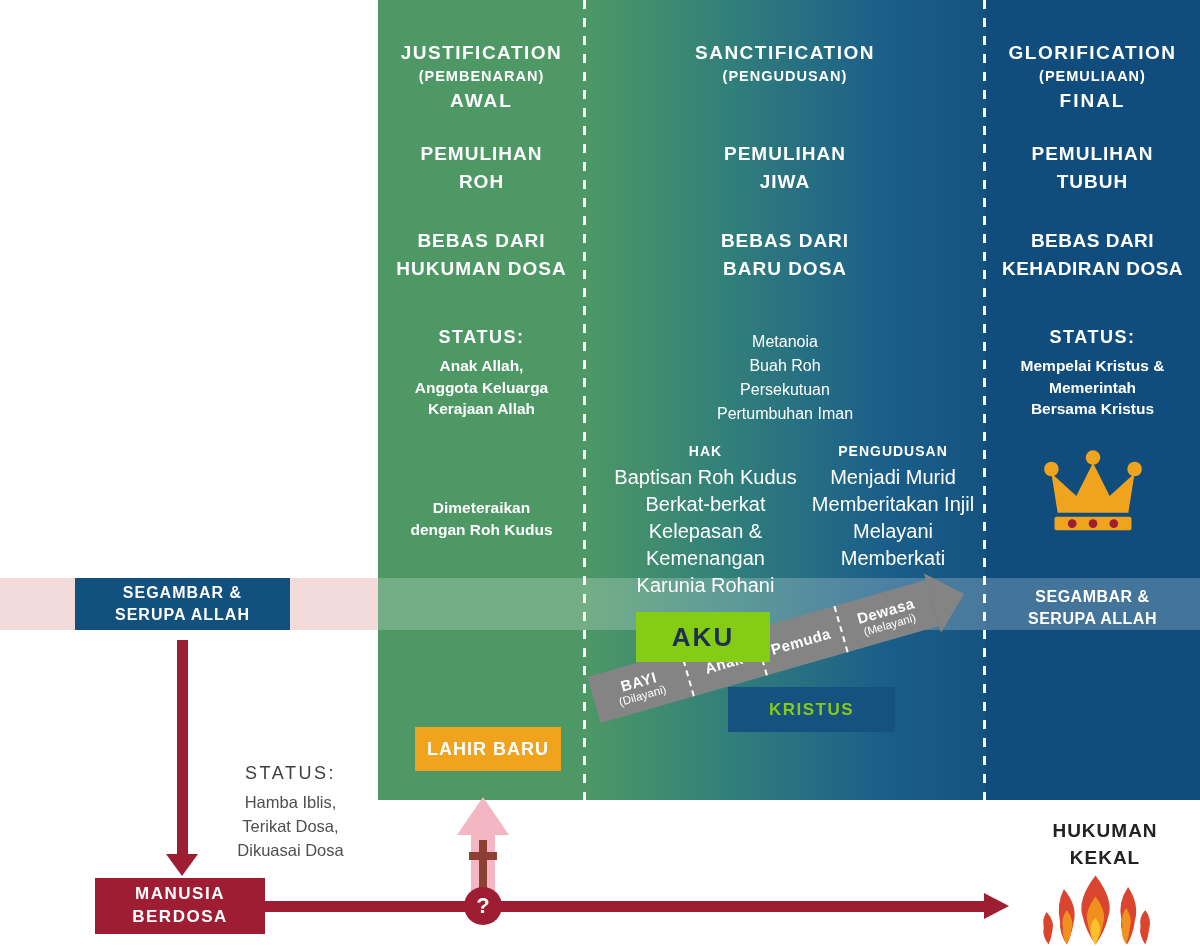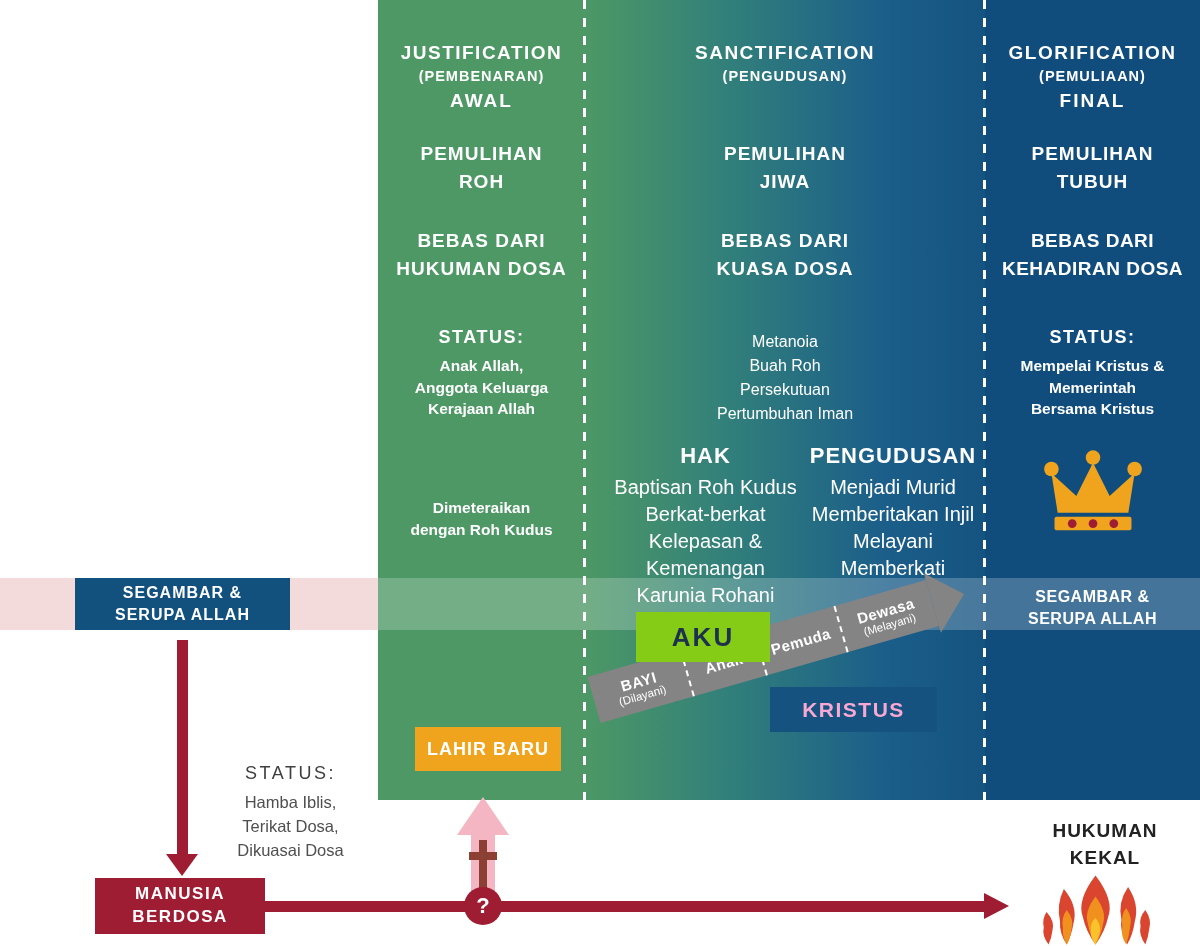--- a/index.html
+++ b/index.html
@@ -28,21 +28,21 @@
   .b-phase   { top:90px; }
   .b-restore { top:140px; }
   .b-free    { top:227px; }
   .b-status  { top:327px; }
   .b-seal    { top:497px; }
   .b-growth  { top:330px; }
 
   .duty { position:absolute; top:443px; text-align:center; color:#fff; }
   .duty-hak { left:8px; width:225px; }
   .duty-kew { left:222px; width:172px; }
-  .duty-title { font-size:22px; font-weight:bold; letter-spacing:1px; margin-bottom:5px; }
+  .duty-title { font-size:14px; font-weight:bold; letter-spacing:1px; margin-bottom:5px; }
   .duty-line  { font-size:20px; line-height:1.35; }
 
   .crown-wrap { position:absolute; top:448px; left:0; width:100%; text-align:center; }
   .band-text  { top:586px; font-size:16px; font-weight:bold; letter-spacing:0.5px; line-height:1.35; }
 
   
   .vdash { position:absolute; top:0; width:3px; height:800px; z-index:4;
            background:repeating-linear-gradient(to bottom,#ffffff 0 9px, transparent 9px 18px); }
   .vd1 { left:583px; } .vd2 { left:983px; }
 
@@ -83,23 +83,23 @@
              border-top:31px solid transparent; border-bottom:31px solid transparent; border-left:33px solid #848484; }
   .g-seg { display:flex; flex-direction:column; align-items:center; justify-content:center; color:#fff; }
   .g-seg + .g-seg { border-left:2px dashed #ffffff; }
   .g-s0 { width:96px; } .g-s1 { width:76px; } .g-s2 { width:84px; } .g-s3 { width:96px; }
   .g-label { font-size:15px; font-weight:bold; letter-spacing:0.5px; }
   .g-sub   { font-size:11.5px; }
 
   .aku-box { position:absolute; left:636px; top:612px; width:134px; height:50px; background:#84cc16; z-index:6;
              display:flex; align-items:center; justify-content:center;
              color:#1d3050; font-weight:bold; font-size:26px; letter-spacing:2px; }
-  .kristus-box { position:absolute; left:770px; top:687px; width:167px; height:45px; background:#15527f; z-index:6;
+  .kristus-box { position:absolute; left:728px; top:687px; width:167px; height:45px; background:#15527f; z-index:6;
              display:flex; align-items:center; justify-content:center;
-             color:#f9a8d4; font-weight:bold; font-size:21px; letter-spacing:1.5px; }
+             color:#84cc16; font-weight:bold; font-size:17px; letter-spacing:1.5px; }
   .lahir-box { position:absolute; left:415px; top:727px; width:146px; height:44px; background:#f0a41d; z-index:6;
              display:flex; align-items:center; justify-content:center;
              color:#fff; font-weight:bold; font-size:18px; letter-spacing:1px; }
 
   
   .judgment { position:absolute; left:1030px; top:818px; width:150px; text-align:center; z-index:2;
               color:#222; font-weight:bold; font-size:19px; letter-spacing:1px; line-height:1.4; }
   .fire-wrap { position:absolute; left:1038px; top:874px; width:115px; height:72px; z-index:2; }
 </style>
 </head>
@@ -140,21 +140,21 @@
       <div class="blk b-title">
         <div class="t-head">SANCTIFICATION</div>
         <div class="t-sub">(PENGUDUSAN)</div>
       </div>
       <div class="blk b-restore t-big">
         <div>PEMULIHAN</div>
         <div>JIWA</div>
       </div>
       <div class="blk b-free t-big">
         <div>BEBAS DARI</div>
-        <div>KUASA DOSA</div>
+        <div>BARU DOSA</div>
       </div>
       <div class="blk b-growth">
         <div class="t-mline">Metanoia</div>
         <div class="t-mline">Buah Roh</div>
         <div class="t-mline">Persekutuan</div>
         <div class="t-mline">Pertumbuhan Iman</div>
       </div>
       <div class="duty duty-hak">
         <div class="duty-title">HAK</div>
         <div class="duty-line">Baptisan Roh Kudus</div>

